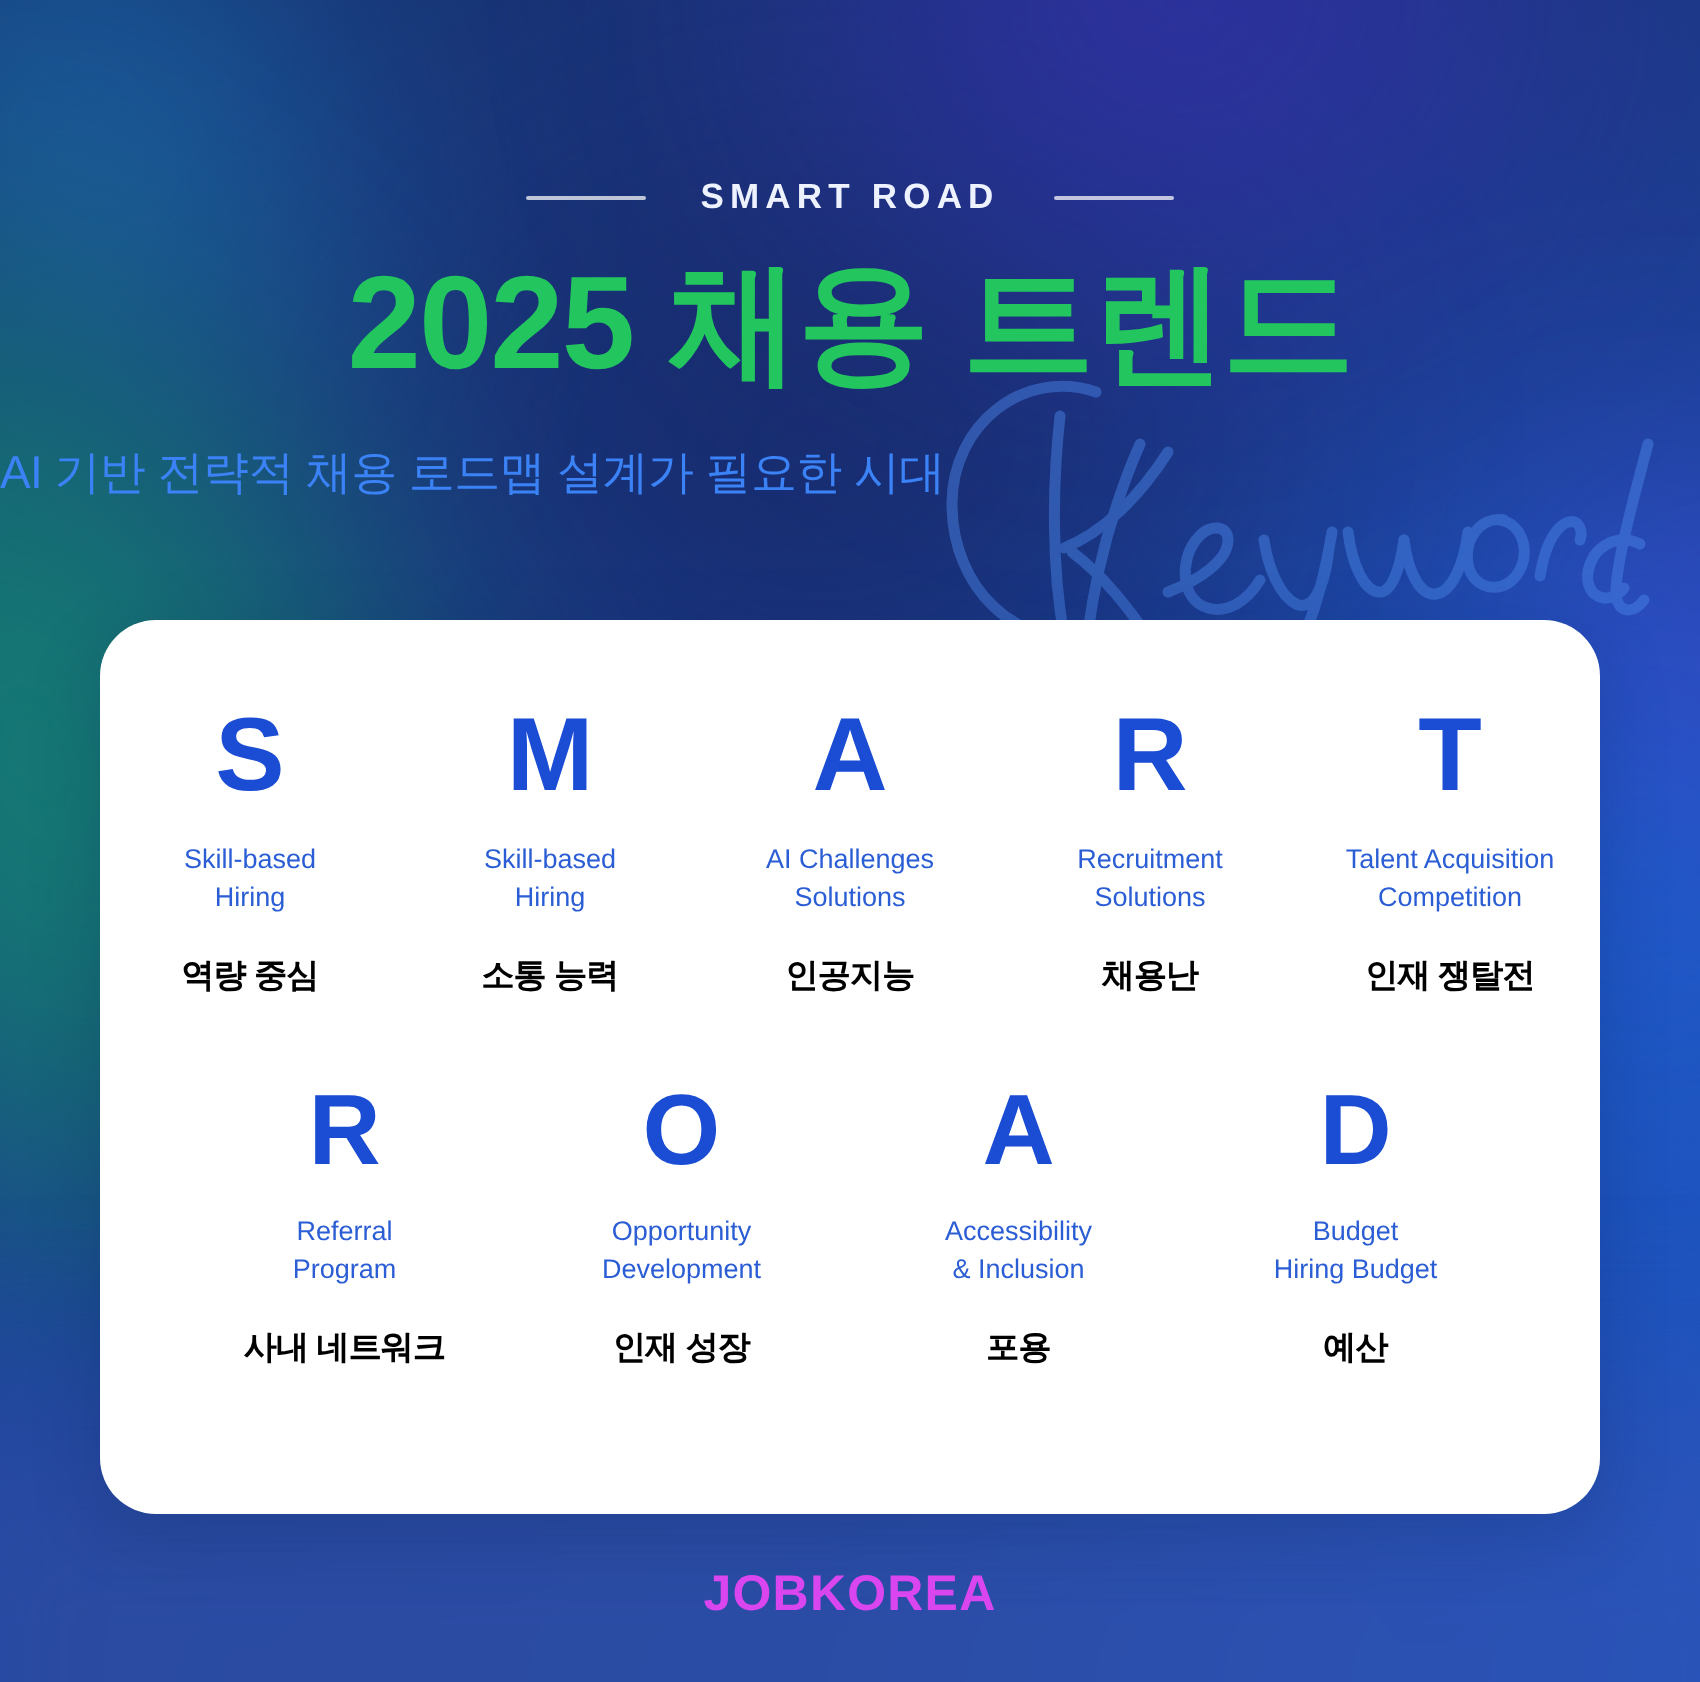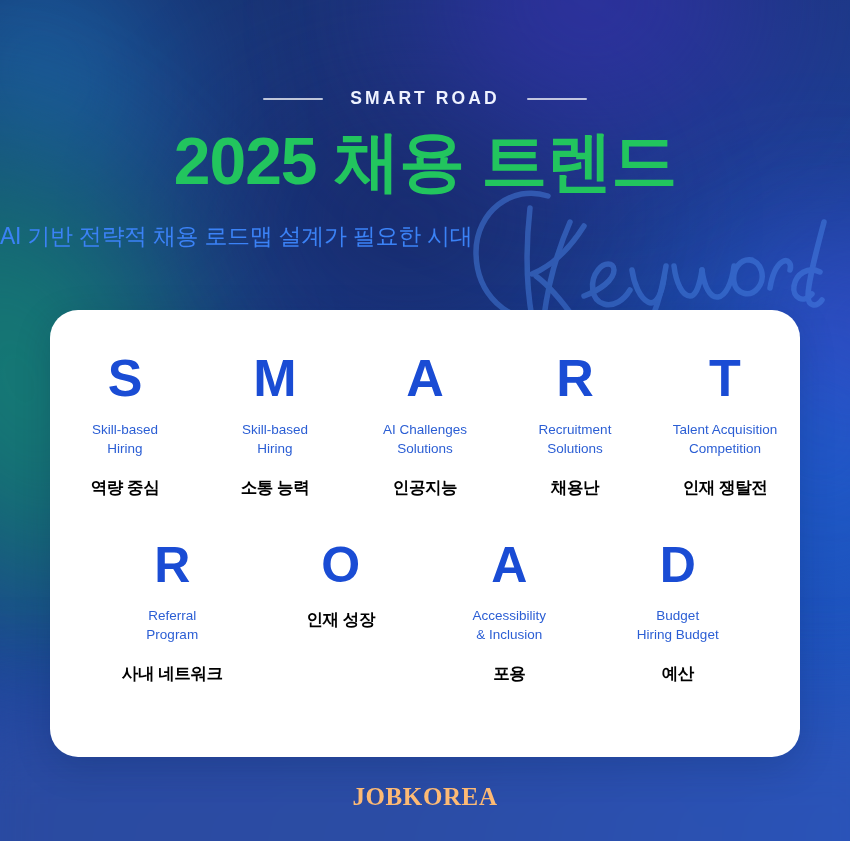--- a/index.html
+++ b/index.html
@@ -76,21 +76,21 @@
   #row-road .big-letter{ font-size:50px; }
 
   .en-caption{ margin-top:16px; color:#2b5ed4; font-size:13.5px; line-height:1.42;
                text-align:center; font-weight:normal; }
   .ko-label{ margin-top:19px; color:#000000; font-size:16.5px; font-weight:bold;
              letter-spacing:-.4px; text-align:center; white-space:nowrap; }
   #row-road .ko-label{ }
 
   
   #footer{ position:absolute; left:0; right:0; top:783px; text-align:center; z-index:5; }
-  #footer .logo{ color:#fdba74; font-size:25px; font-weight:bold; letter-spacing:.6px;font-family:Liberation Serif, serif; }
+  #footer .logo{ color:#d946ef; font-size:25px; font-weight:bold; letter-spacing:.6px; }
 </style>
 </head>
 <body>
 
 <div id="bg">
   <div class="blob b-navy"></div>
   <div class="blob b-violet"></div>
   <div class="blob b-brightblue"></div>
   <div class="blob b-cyan"></div>
   <div class="blob b-teal"></div>
@@ -164,20 +164,21 @@
         </div>
       </div>
     <div class="row" id="row-road">
         <div class="col">
           <div class="big-letter">R</div>
           <div class="en-caption"><span>Referral</span><br><span>Program</span></div>
           <div class="ko-label">사내 네트워크</div>
         </div>
         <div class="col">
           <div class="big-letter">O</div>
+          <div class="en-caption"><span>Opportunity</span><br><span>Development</span></div>
           <div class="ko-label">인재 성장</div>
         </div>
         <div class="col">
           <div class="big-letter">A</div>
           <div class="en-caption"><span>Accessibility</span><br><span>&amp; Inclusion</span></div>
           <div class="ko-label">포용</div>
         </div>
         <div class="col">
           <div class="big-letter">D</div>
           <div class="en-caption"><span>Budget</span><br><span>Hiring Budget</span></div>

